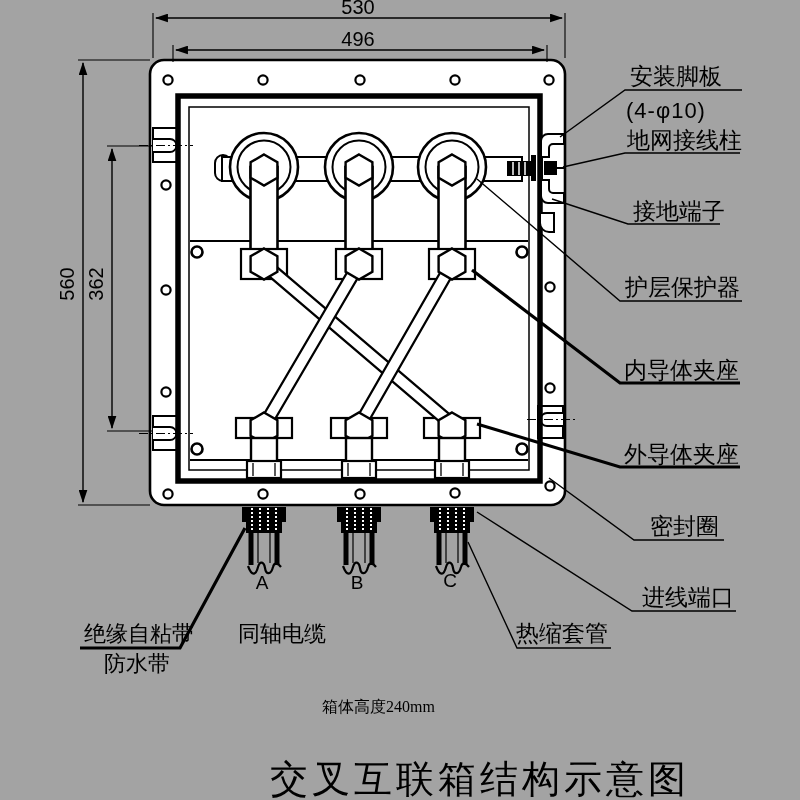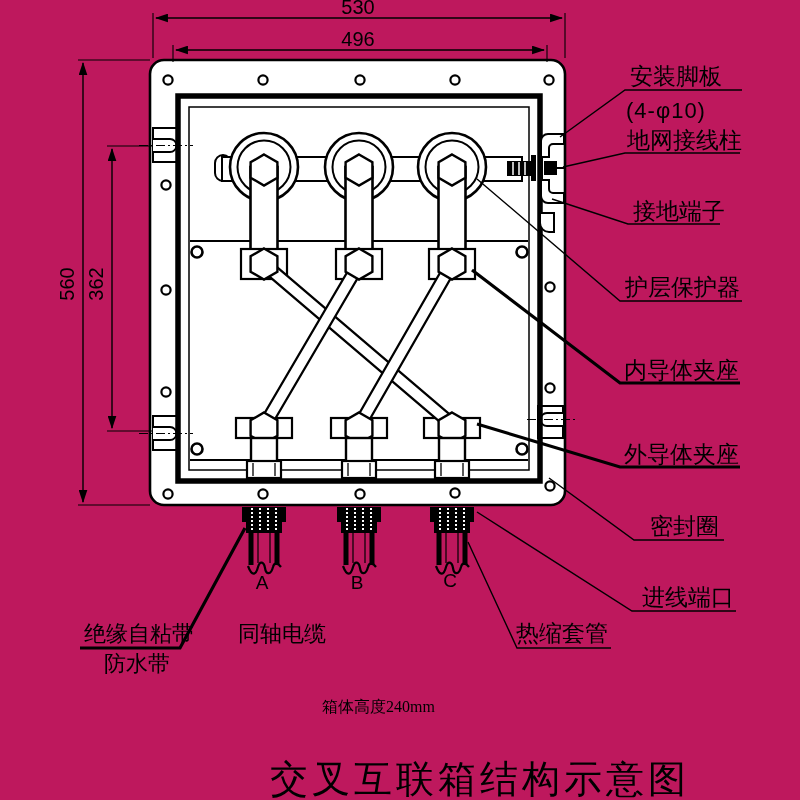--- a/index.html
+++ b/index.html
@@ -1,16 +1,16 @@
 <!DOCTYPE html>
 <html><head>
 <meta charset="utf-8">
 <style>
   html,body{margin:0;padding:0;background:#fff;}
-  #stage{position:relative;width:800px;height:800px;background:#be185d;overflow:hidden;
+  #stage{position:relative;width:800px;height:800px;background:#a3a3a3;overflow:hidden;
          font-family:"Liberation Sans",sans-serif;}
   svg{display:block;}
   svg *{vector-effect:none;}
   .ln   {stroke:#000;fill:none;stroke-width:2.2;}
   .lnthin{stroke:#000;fill:none;stroke-width:1.3;}
   .lnthick{stroke:#000;fill:none;stroke-width:5.5;}
   .white{fill:#fff;stroke:#000;}
   .dimline{stroke:#000;stroke-width:1.4;fill:none;}
   .extline{stroke:#000;stroke-width:1.1;fill:none;}
   .leader{stroke:#000;stroke-width:1.4;fill:none;}

